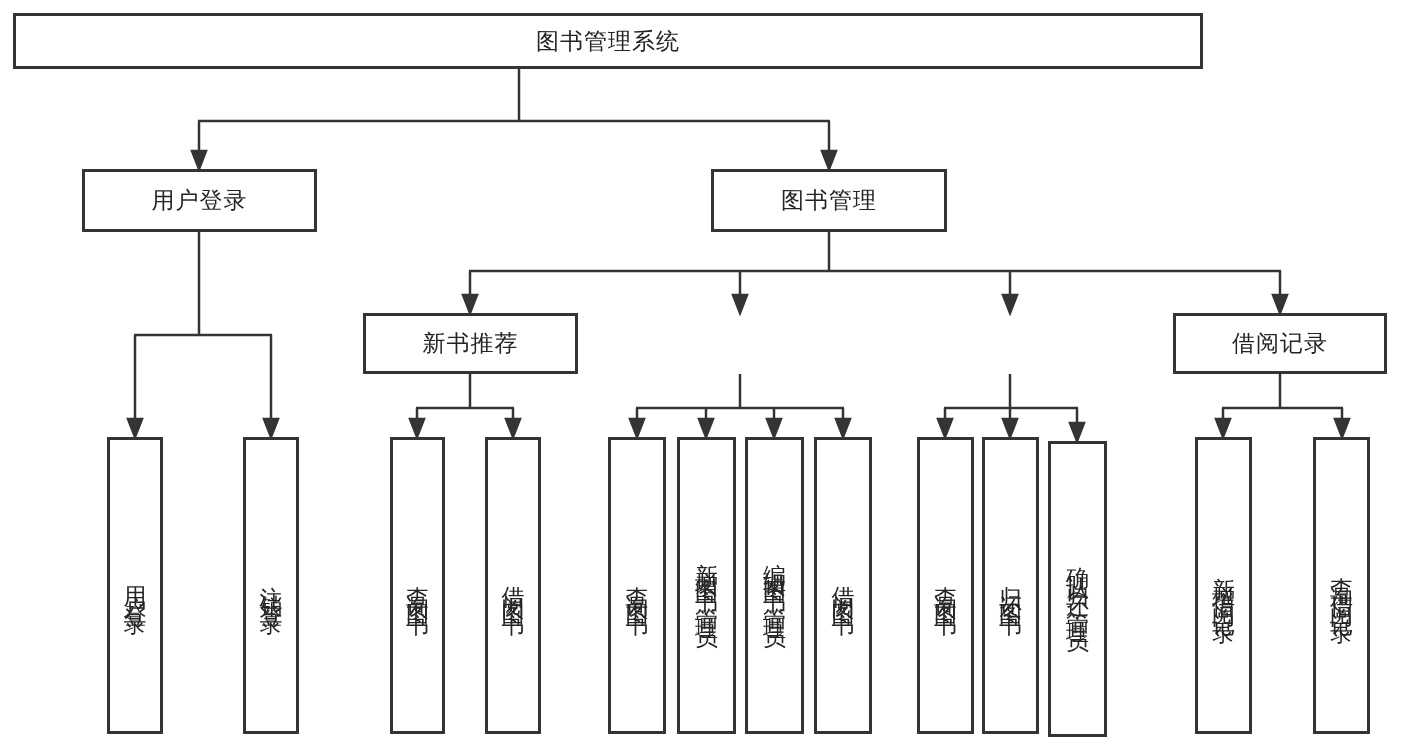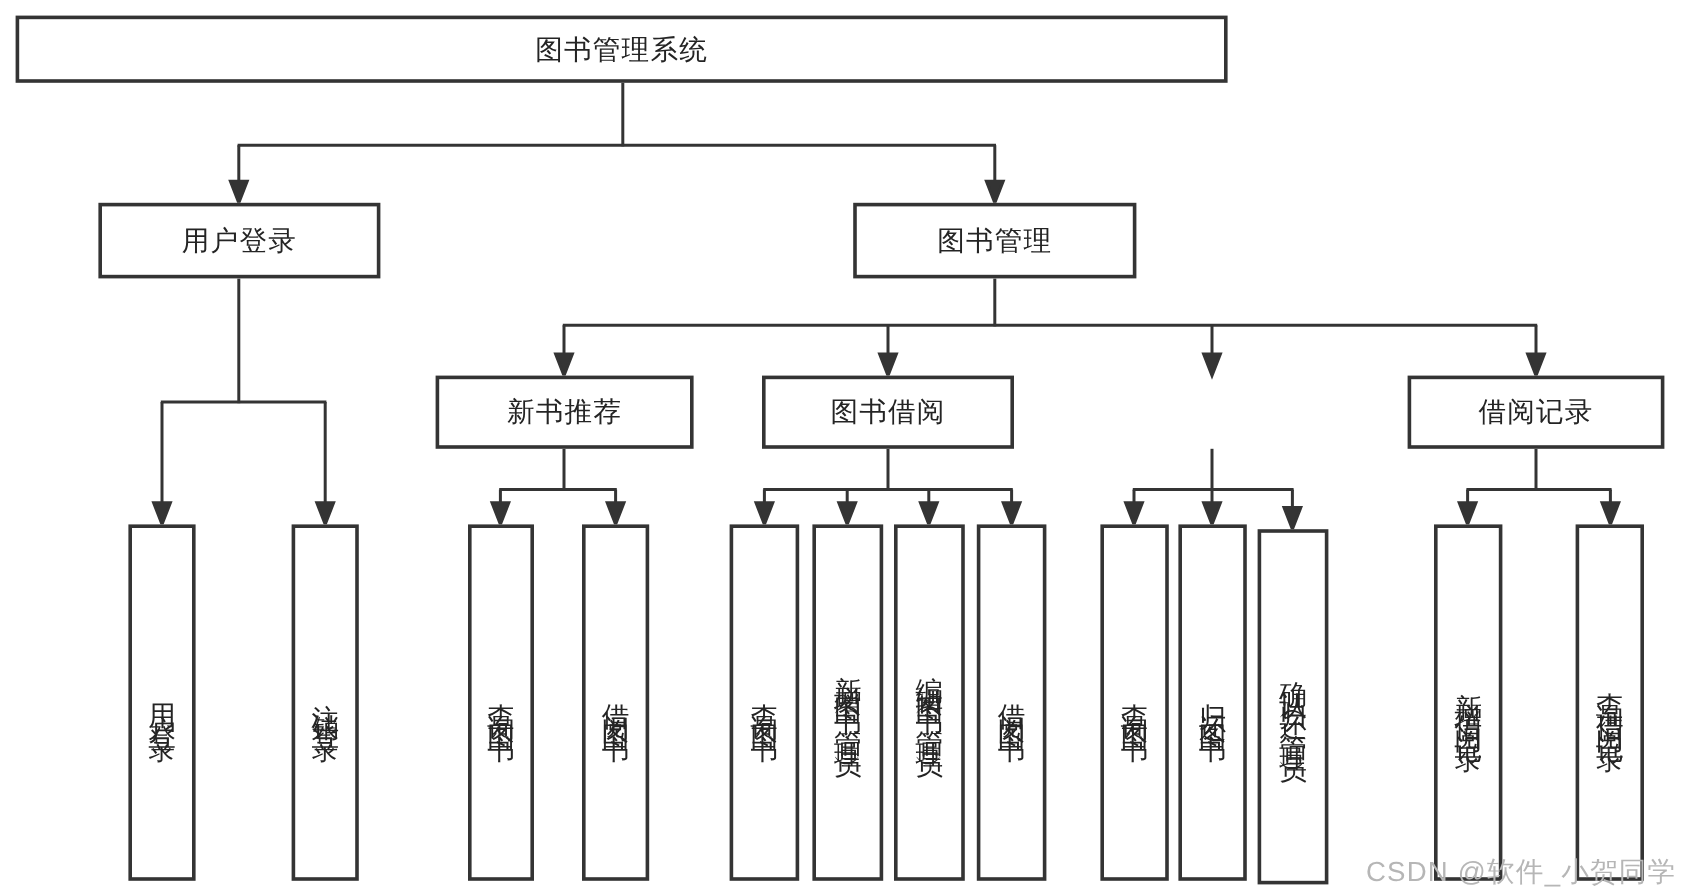--- a/index.html
+++ b/index.html
@@ -118,27 +118,26 @@
         <line x1="1280" y1="374" x2="1280" y2="409"></line>
         <line x1="1222" y1="408" x2="1343" y2="408"></line>
         <line x1="1223" y1="408" x2="1223" y2="421"></line>
         <line x1="1342" y1="408" x2="1342" y2="421"></line>
         <polygon points="1216,419 1230,419 1223,437"></polygon>
         <polygon points="1335,419 1349,419 1342,437"></polygon>
       </g>
     </g>
   </svg>
 
-  <div class="node h" style="left:13px;top:13px;width:1010px;height:56px">图书管理系统</div>
+  <div class="node h" style="left:13px;top:13px;width:1190px;height:56px">图书管理系统</div>
 
   <div class="node h" style="left:82px;top:169px;width:235px;height:63px">用户登录</div>
   <div class="node h" style="left:363px;top:313px;width:215px;height:61px">新书推荐</div>
 
   <div class="node h" style="left:711px;top:169px;width:236px;height:63px">图书管理</div>
-  <div class="node h" style="left:635px;top:313px;width:210px;height:61px">图书借阅</div>
   <div class="node h" style="left:1173px;top:313px;width:214px;height:61px">借阅记录</div>
 
   <div class="node v" style="left:107px;top:437px;width:56px;height:297px">
     <span class="vtext">用户登录</span>
   </div>
   <div class="node v" style="left:243px;top:437px;width:56px;height:297px">
     <span class="vtext">注销登录</span>
   </div>
 
   <div class="node v" style="left:390px;top:437px;width:55px;height:297px">
@@ -171,15 +170,14 @@
     <span class="vtext">确认归还（管理员）</span>
   </div>
 
   <div class="node v" style="left:1195px;top:437px;width:57px;height:297px">
     <span class="vtext">新增借阅记录</span>
   </div>
   <div class="node v" style="left:1313px;top:437px;width:57px;height:297px">
     <span class="vtext">查询借阅记录</span>
   </div>
 
-  <div class="watermark">CSDN @软件_小贺同学</div>
 
 </div>
 
 </body></html>

